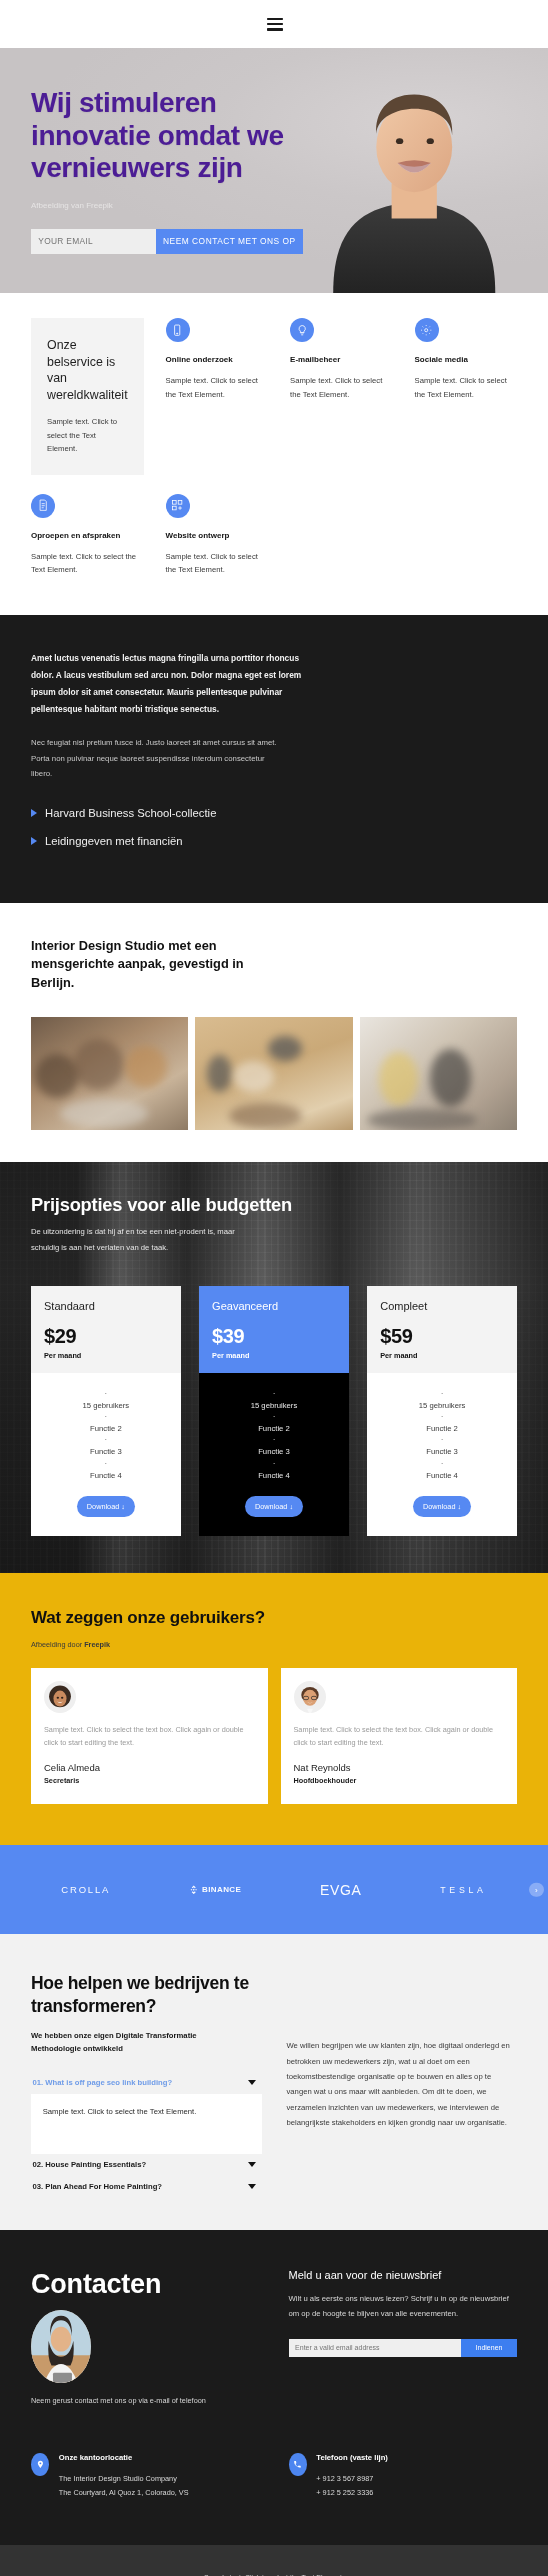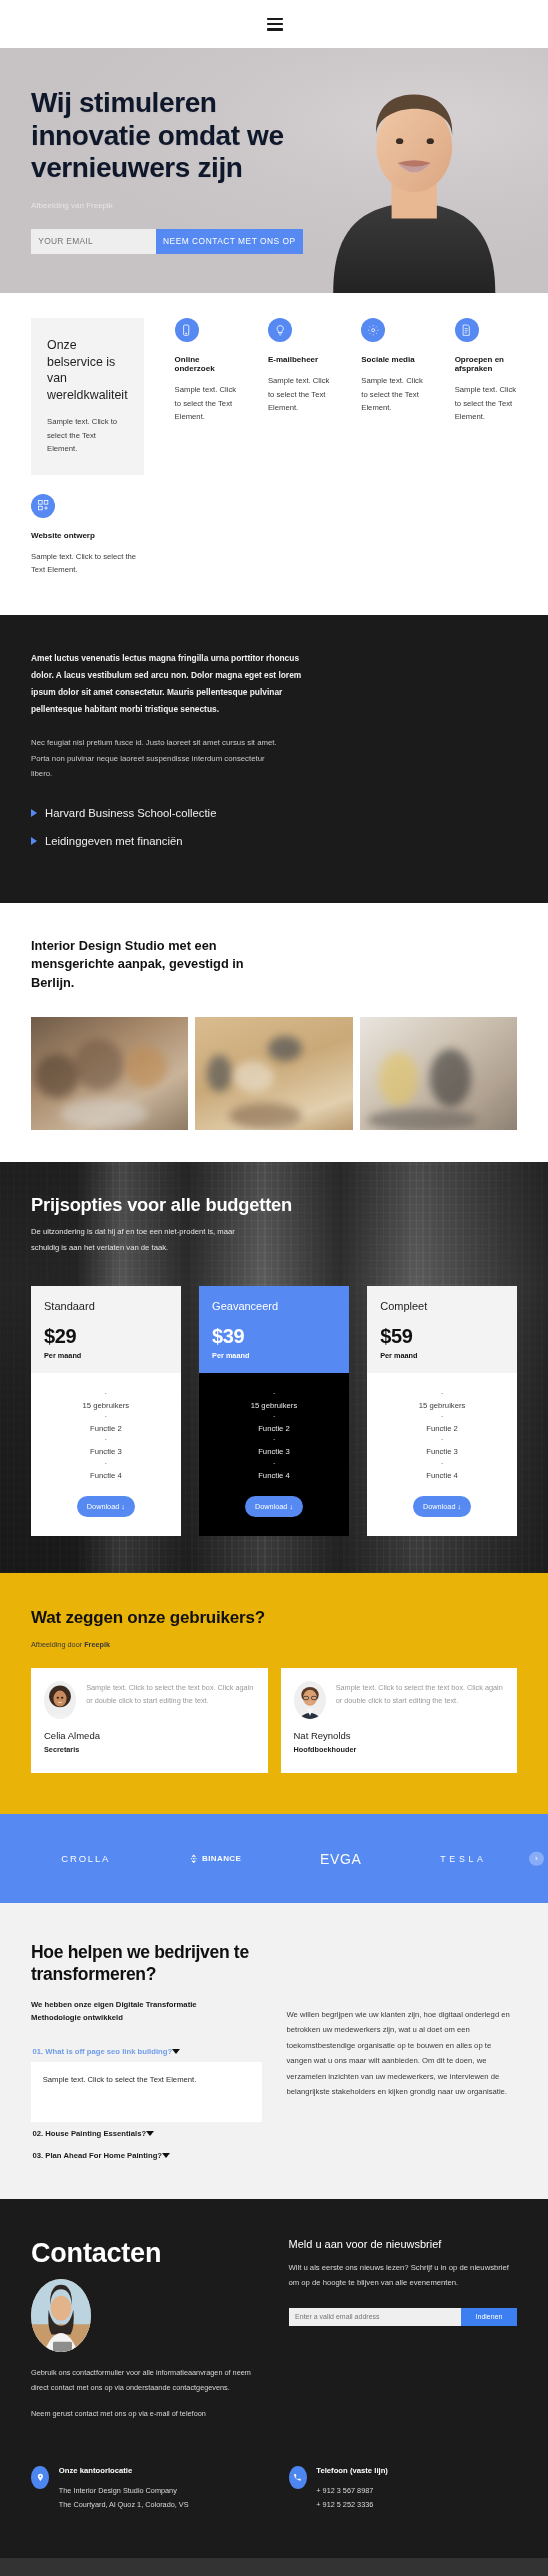--- a/index.html
+++ b/index.html
@@ -28,39 +28,39 @@
   .hero-bg {
     position:absolute; inset:0;
     background:
       radial-gradient(ellipse 70% 60% at 78% 30%, #d6d2d3 0%, #cbc7c8 55%, #c7c3c4 100%),
       linear-gradient(180deg,#d3cfd0,#c9c5c6);
   }
   .man { position:absolute; right:25px; bottom:0; width:219px; height:219px; }
   .hero-inner { position:relative; padding:0 31px; height:100%; display:flex;
     flex-direction:column; justify-content:center; }
   .hero h1 {
-    font-size:28px; line-height:1.16; font-weight:700; color:#0f172a;
+    font-size:28px; line-height:1.16; font-weight:700; color:#4c1d95;
     letter-spacing:-0.4px; max-width:278px; text-shadow:0 0.7px 1.5px rgba(0,0,0,.06);
   }
   .hero-credit { margin-top:16px; font-size:8px; color:#e6e4e4; font-weight:400;}
   .hero-form { margin-top:19px; display:flex; width:272px; height:25px; }
   .hero-form input {
     flex:0 0 106px; border:none; background:#eeeeee; padding:0 7.3px;
     font-size:8.4px; font-family:"Liberation Sans",sans-serif; color:#5c5c5c;
     letter-spacing:0.3px; outline:none;
   }
   .hero-form button {
     flex:1; border:none; background:#5689f2; color:#fff; font-size:8.4px;
     letter-spacing:0.5px; font-family:"Liberation Sans",sans-serif; cursor:pointer;
     text-transform:uppercase;
   }
 
   
   .features { background:#fff; padding:25px 31px 38px; }
-  .fgrid { display:grid; grid-template-columns:repeat(5,1fr); gap:19px 31px; }
+  .fgrid { display:grid; grid-template-columns:repeat(4,1fr); gap:19px 22px; }
   .fcard.intro {
     background:#f3f3f3; padding:19px 16px; grid-row:span 1;
   }
   .fcard.intro h2 { font-size:12.4px; font-weight:400; line-height:1.34; color:#1f1f1f; }
   .fcard.intro p { margin-top:11.7px; font-size:7.7px; color:#3a3a3a; line-height:1.75; }
   .ficon {
     width:24px; height:24px; border-radius:50%; background:#5689f2;
     display:flex; align-items:center; justify-content:center; margin-bottom:13px;
   }
   .ficon svg { width:12.4px; height:12.4px; }
@@ -125,21 +125,21 @@
   .plan.featured .pbody { background:#000; }
   .plan.featured .pbody .feat,.plan.featured .pbody .dot { color:#e8e8e8; }
 
   
   .testi { background:#eab308; padding:35px 31px 41px; }
   .testi h2 { font-size:17px; font-weight:700; color:#101010; letter-spacing:-0.2px; }
   .testi .credit { margin-top:11.7px; font-size:7.3px; color:#3a3a3a; }
   .testi .credit b { font-weight:700; }
   .tgrid { display:grid; grid-template-columns:repeat(2,1fr); gap:13px; margin-top:19px; }
   .tcard { background:#fff; padding:13px 13px 19px; min-height:99px; }
-  .trow { display:flex; gap:10.2px; }
+  .trow { display:flex; gap:10.2px;flex-direction:column; }
   .tav { width:32px; height:38px; border-radius:50%; flex:0 0 32px; background:#efefef;
     overflow:hidden; position:relative; }
   .tquote { font-size:7.3px; color:#9a9a9a; line-height:1.85; }
   .tname { margin-top:11.7px; font-size:9.5px; color:#1c1c1c; font-weight:400; }
   .trole { margin-top:3.7px; font-size:7.3px; font-weight:700; color:#1c1c1c; }
 
   
   .logos { background:#5689f2; height:89px; display:flex; align-items:center;
     justify-content:space-around; padding:0 22px; position:relative; }
   .logo { color:#fff; font-size:9.5px; letter-spacing:1.8px; display:flex;
@@ -155,21 +155,21 @@
   }
 
   
   .faq { background:#f2f2f2; padding:38px 31px 32px; display:grid;
     grid-template-columns:1fr 1fr; gap:25px; }
   .faq h2 { font-size:17.5px; font-weight:700; line-height:1.28; color:#101010; letter-spacing:-0.3px;}
   .faq .fsub { margin-top:13px; font-size:7.7px; font-weight:700; line-height:1.65; color:#171717;
     max-width:190px;}
   .acc { margin-top:16px; }
   .acc-item { }
-  .acc-head { display:flex; align-items:center; 
+  .acc-head { display:flex; align-items:center; justify-content:space-between;
     padding:6.6px 1.5px; cursor:pointer; }
   .acc-title { font-size:7.7px; font-weight:700; color:#1a1a1a; }
   .acc-item.open .acc-title { color:#6f9ce8; }
   .caret { width:0;height:0;border-left:4.4px solid transparent;border-right:4.4px solid transparent;
     border-top:5.8px solid #111; margin-right:4.4px;}
   .acc-body { background:#fff; padding:13px 11.7px 38px; font-size:7.7px; color:#2b2b2b; }
   .faq .rtext { font-size:7.7px; line-height:2.0; color:#3a3a3a; margin-top:66px; }
 
   
   .contact { background:#1b1b1b; color:#fff; padding:39px 31px 45px;
@@ -531,21 +531,20 @@
         <svg viewBox="0 0 82 100" width="60" height="73">
           <rect width="82" height="100" fill="#bcd3e0"></rect>
           <rect x="0" y="62" width="82" height="38" fill="#c79a6a"></rect>
           <ellipse cx="41" cy="40" rx="14" ry="17" fill="#e3b389"></ellipse>
           <path d="M26 36 q2 -22 15 -22 q13 0 15 22 q1 -28 -15 -28 q-16 0 -15 28z" fill="#2e2723"></path>
           <path d="M24 42 q-2 24 4 34 h26 q6 -10 4 -34 q-5 22 -17 22 q-12 0 -17 -22z" fill="#2e2723"></path>
           <path d="M18 100 q10 -26 23 -26 q13 0 23 26z" fill="#f4f4f4"></path>
           <rect x="30" y="86" width="26" height="14" rx="2" fill="#8d8d8d"></rect>
         </svg>
       </div>
-      <p class="cbody">Gebruik ons contactformulier voor alle informatieaanvragen of neem direct contact met ons op via onderstaande contactgegevens.</p>
       <p class="cbody2">Neem gerust contact met ons op via e-mail of telefoon</p>
     </div>
 
     <div class="nl">
       <h3>Meld u aan voor de nieuwsbrief</h3>
       <p>Wilt u als eerste ons nieuws lezen? Schrijf u in op de nieuwsbrief om op de hoogte te blijven van alle evenementen.</p>
       <div class="nlform">
         <input type="text" placeholder="Enter a valid email address" style="">
         <button>Indienen</button>
       </div>

